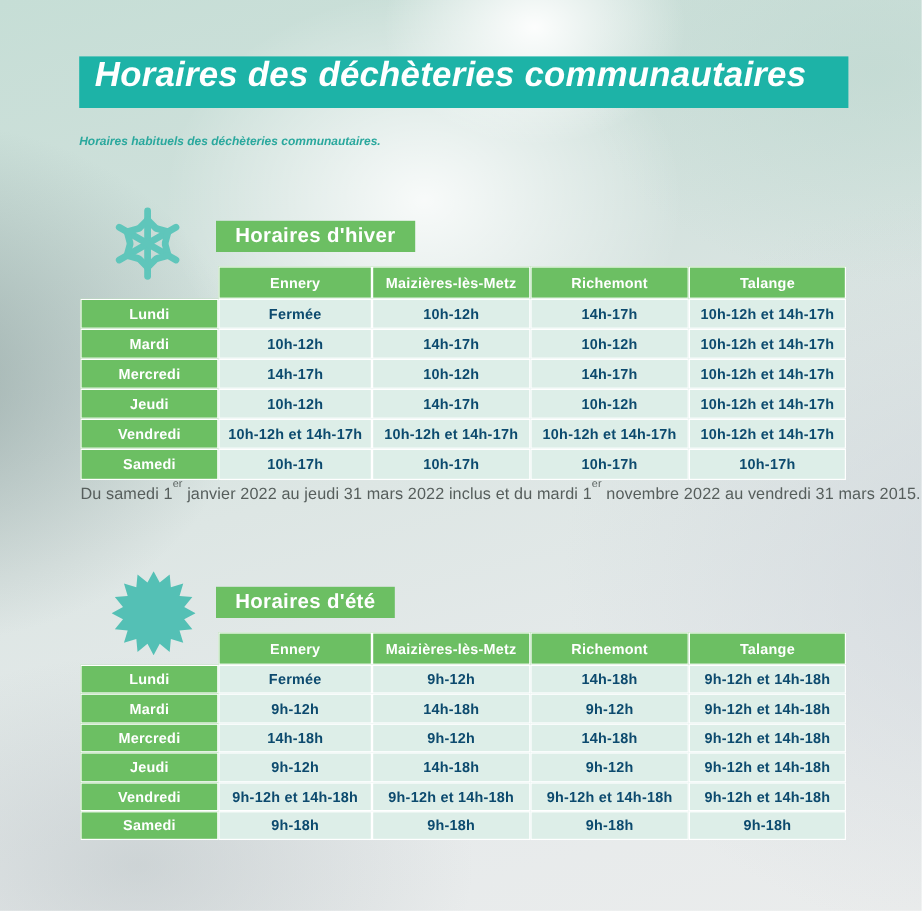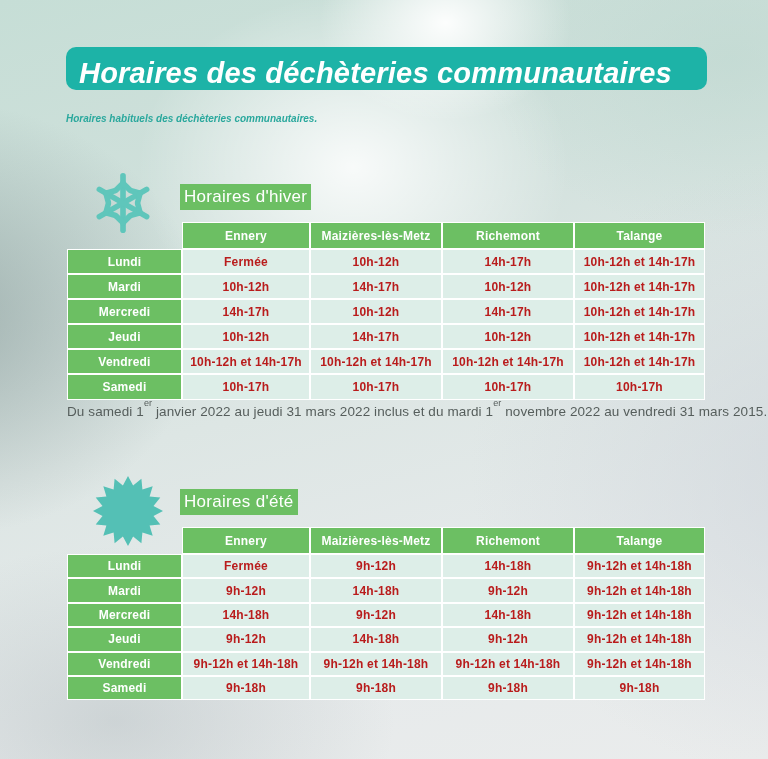--- a/index.html
+++ b/index.html
@@ -14,54 +14,54 @@
       radial-gradient(ellipse 180px 140px at 58% 3%,  rgba(255,255,255,0.95), rgba(255,255,255,0) 70%),
       radial-gradient(ellipse 300px 240px at 46% 22%, rgba(255,255,255,0.85), rgba(255,255,255,0) 72%),
       radial-gradient(ellipse 380px 310px at -8% 42%, rgba(118,137,137,0.55), rgba(118,137,137,0) 70%),
       radial-gradient(ellipse 400px 250px at 15% 95%, rgba(158,170,173,0.35), rgba(158,170,173,0) 70%),
       radial-gradient(ellipse 480px 420px at 108% 62%, rgba(203,210,216,0.60), rgba(203,210,216,0) 75%),
       radial-gradient(ellipse 350px 250px at 95% 8%,  rgba(186,214,205,0.50), rgba(186,214,205,0) 70%),
       linear-gradient(165deg, #c6ded6 0%, #cfe0db 25%, #dde6e4 50%, #e6eaeb 75%, #eaecec 100%);
   }
   .banner {
     position:absolute; left:66px; top:47px; width:641px; height:43px;
-    background:#1db3a7; display:flex; align-items:flex-end; padding-left:13px;border-radius:10px;
+    background:#1db3a7; display:flex; align-items:flex-start; padding-left:13px;
   }
   .banner h1 {
     color:#fff; font-size:29px; font-weight:bold; font-style:italic;
     letter-spacing:0.2px; white-space:nowrap;
   }
   .subtitle {
     position:absolute; left:66px; top:113px;
     color:#2aa89d; font-size:10px; font-weight:bold; font-style:italic;
   }
   .season-icon { position:absolute; }
   .snowflake { left:94px; top:171px; }
   .sun { left:93px; top:476px; }
   .season-label {
     position:absolute; left:180px; height:26px;
-    background:#6cbf63; color:#fff; font-size:17px; font-weight:normal;
-    display:flex; align-items:center; padding:0 4px; letter-spacing:0.3px;
+    background:#6cbf63; color:#fff; font-size:17px; font-weight:bold;
+    display:flex; align-items:center; padding:0 16px; letter-spacing:0.3px;
   }
   .winter-label { top:184px; }
   .summer-label { top:489px;text-align:right; }
   .schedule-table {
     position:absolute; left:67px; display:grid;
     grid-template-columns:115px 128px 132px 132px 131px;
   }
   .winter-table { top:222px; grid-template-rows:27px repeat(6, 25.1px); }
   .summer-table { top:527px; grid-template-rows:27px repeat(6, 24.4px); }
   .cell {
     display:flex; align-items:center; justify-content:center;
     border:1px solid #fff; font-size:12px; font-weight:bold;
     letter-spacing:0.2px; white-space:nowrap;
   }
   .cell.blank { border:none; background:transparent; }
   .cell.th, .cell.day { background:#6cbf63; color:#fff;text-align:right; }
-  .cell.val { background:#ddeee8; color:#b91c1c; }
+  .cell.val { background:#ddeee8; color:#0c4a6e; }
   .footnote {
     position:absolute; left:67px; color:#565e5c; font-size:13.5px; letter-spacing:0.1px;
   }
   .winter-footnote { top:402px; }
   .summer-footnote { top:705px; }
   .footnote sup { font-size:9px; position:relative; top:-4px;text-align:center; }
 </style>
 </head>
 <body>
 

